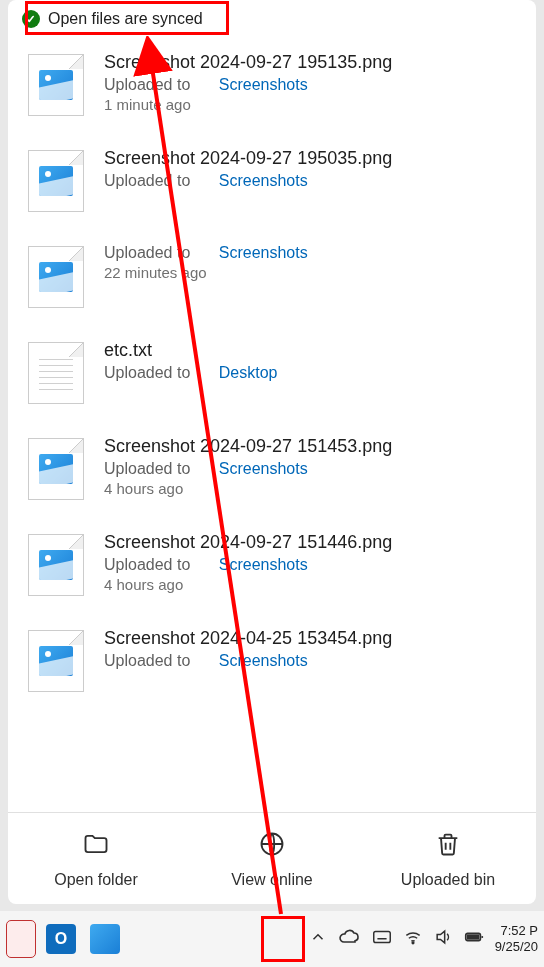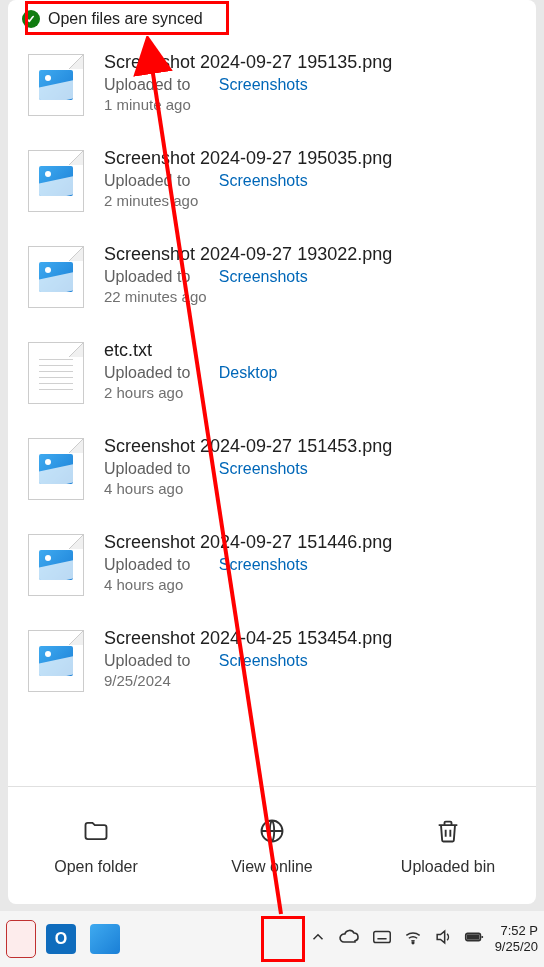--- a/index.html
+++ b/index.html
@@ -128,21 +128,21 @@
       margin-bottom: 2px;
     }
     .file-loc .link { color: #0067b8; margin-left: 24px; }
     .file-time {
       font-size: 15px;
       color: #707070;
     }
     .actions {
       display: flex;
       border-top: 1px solid #e0e0e0;
-      height: 118px;
+      height: 92px;
     }
     .action-btn {
       flex: 1;
       display: flex;
       flex-direction: column;
       align-items: center;
       justify-content: center;
       gap: 12px;
       cursor: pointer;
       color: #303030;
@@ -254,41 +254,38 @@
           <div class="file-time">1 minute ago</div>
         </div>
       </div>
       <div class="file-item">
         <div class="file-thumb">
           <div class="img-glyph"></div>
         </div>
         <div class="file-info">
           <div class="file-name">Screenshot 2024-09-27 195035.png</div>
           <div class="file-loc"><span>Uploaded to </span><span class="link">Screenshots</span></div>
-          <div class="file-time">2 minutes ago</div>
-        </div>
-      </div>
-      <div class="file-item">
-        <div class="file-thumb">
-          <div class="img-glyph"></div>
-        </div>
-        <div class="file-info">
-          <div class="file-name">Screenshot 2024-09-27 193022.png</div>
+        </div>
+      </div>
+      <div class="file-item">
+        <div class="file-thumb">
+          <div class="img-glyph"></div>
+        </div>
+        <div class="file-info">
           <div class="file-loc"><span>Uploaded to </span><span class="link">Screenshots</span></div>
           <div class="file-time">22 minutes ago</div>
         </div>
       </div>
       <div class="file-item">
         <div class="file-thumb">
           <div class="txt-glyph"></div>
         </div>
         <div class="file-info">
           <div class="file-name">etc.txt</div>
           <div class="file-loc"><span>Uploaded to </span><span class="link">Desktop</span></div>
-          <div class="file-time">2 hours ago</div>
         </div>
       </div>
       <div class="file-item">
         <div class="file-thumb">
           <div class="img-glyph"></div>
         </div>
         <div class="file-info">
           <div class="file-name">Screenshot 2024-09-27 151453.png</div>
           <div class="file-loc"><span>Uploaded to </span><span class="link">Screenshots</span></div>
           <div class="file-time">4 hours ago</div>
@@ -304,21 +301,20 @@
           <div class="file-time">4 hours ago</div>
         </div>
       </div>
       <div class="file-item">
         <div class="file-thumb">
           <div class="img-glyph"></div>
         </div>
         <div class="file-info">
           <div class="file-name">Screenshot 2024-04-25 153454.png</div>
           <div class="file-loc"><span>Uploaded to </span><span class="link">Screenshots</span></div>
-          <div class="file-time">9/25/2024</div>
         </div>
       </div>
     </div>
 
   <div class="actions">
     <div class="action-btn">
       <span class="action-icon">
         <svg viewBox="0 0 24 24" width="28" height="28" fill="none" stroke="#303030" stroke-width="1.6">
           <path d="M3 7a2 2 0 0 1 2-2h4l2 2h8a2 2 0 0 1 2 2v8a2 2 0 0 1-2 2H5a2 2 0 0 1-2-2V7z"></path>
         </svg>

